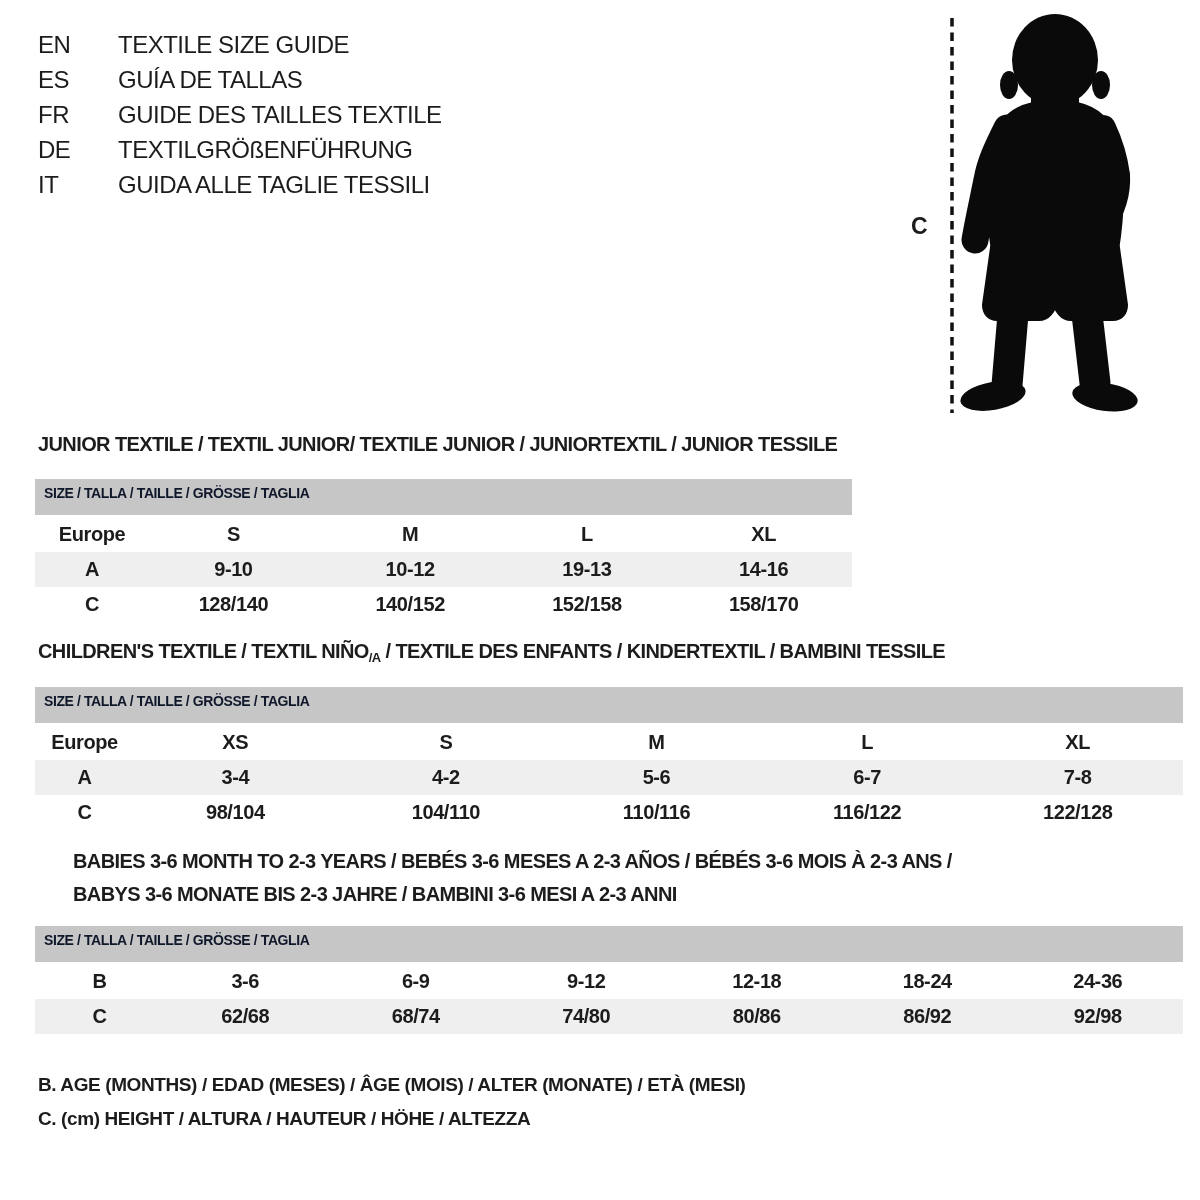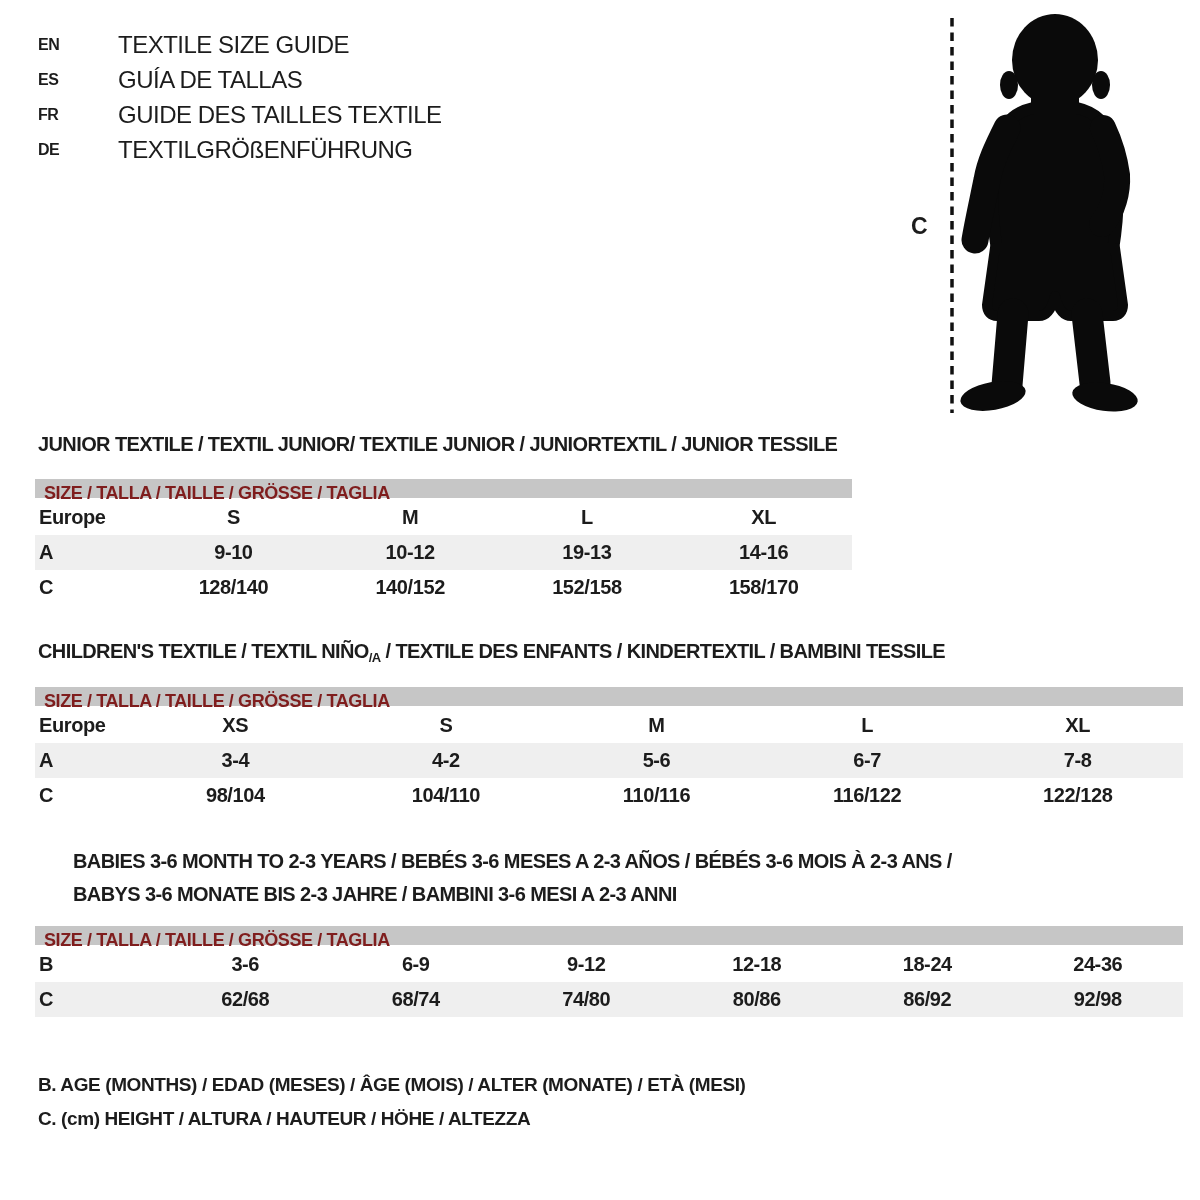--- a/index.html
+++ b/index.html
@@ -9,53 +9,53 @@
     background:#ffffff;
     font-family:"Liberation Sans", sans-serif;
     color:#1c1c1c;
     overflow:hidden;
   }
   
   .lang-block{position:absolute;left:38px;top:27px;}
   .lang-row{display:flex;line-height:35px;}
   .lang-code{
     width:80px;flex:0 0 80px;
-    font-size:16px;font-weight:700;letter-spacing:-0.5px;
+    font-size:24px;font-weight:400;letter-spacing:-0.5px;
   }
   .lang-title{font-size:24px;font-weight:400;letter-spacing:-0.5px;white-space:nowrap;}
   
   .figure{position:absolute;left:905px;top:0;width:292px;height:422px;}
   .figure svg{display:block;width:292px;height:422px;}
   .c-label{
     position:absolute;left:6px;top:213px;
     font-size:23px;font-weight:700;letter-spacing:-0.5px;
   }
   
   .section-title{
     position:absolute;left:38px;
     font-size:20px;font-weight:700;letter-spacing:-0.6px;white-space:nowrap;
   }
   .section-title .sub-small{font-size:13px;vertical-align:-4px;font-weight:700;}
   .title-line{line-height:33px;white-space:nowrap;margin-left:35px;}
   
   .size-table{position:absolute;left:35px;}
   .table-header-bar{
-    height:19px;line-height:29px;
-    background:#c6c6c6;color:#7f1d1d;
-    font-size:18px;font-weight:700;letter-spacing:-0.4px;
+    height:36px;line-height:29px;
+    background:#c6c6c6;color:#0f172a;
+    font-size:14px;font-weight:700;letter-spacing:-0.4px;
     padding-left:9px;margin-bottom:2px;
     box-sizing:border-box;
   }
   table.size-grid{border-collapse:collapse;table-layout:fixed;width:100%;}
   table.size-grid td{
     height:35px;vertical-align:middle;
     font-size:20px;font-weight:700;letter-spacing:-0.4px;
     text-align:center;padding:0;
   }
-  table.size-grid td.rlabel{text-align:left;padding-left:4px;}
+  table.size-grid td.rlabel{text-align:center;padding-left:4px;}
   tr.shaded td{background:#efefef;}
   
   .legend-block{position:absolute;left:38px;top:1068px;}
   .legend-line{
     font-size:19px;font-weight:700;letter-spacing:-0.4px;
     line-height:34px;white-space:nowrap;
   }
   
   #table-junior{top:479px;width:817px;}
   #table-children{top:687px;width:1148px;}
@@ -78,20 +78,24 @@
       <span class="lang-code">ES</span>
       <span class="lang-title">GUÍA DE TALLAS</span>
     </div>
     <div class="lang-row">
       <span class="lang-code">FR</span>
       <span class="lang-title">GUIDE DES TAILLES TEXTILE</span>
     </div>
     <div class="lang-row">
       <span class="lang-code">DE</span>
       <span class="lang-title">TEXTILGRÖßENFÜHRUNG</span>
+    </div>
+    <div class="lang-row">
+      <span class="lang-code">IT</span>
+      <span class="lang-title">GUIDA ALLE TAGLIE TESSILI</span>
     </div>
   </div>
 
   <div class="figure">
     <span class="c-label">C</span>
     <svg viewBox="0 0 292 422">
       <g>
         <line x1="47" y1="18" x2="47" y2="413" stroke="#111111" stroke-width="3.5" stroke-dasharray="8.5 6"></line>
       </g>
       <g fill="#0a0a0a" stroke="none">

